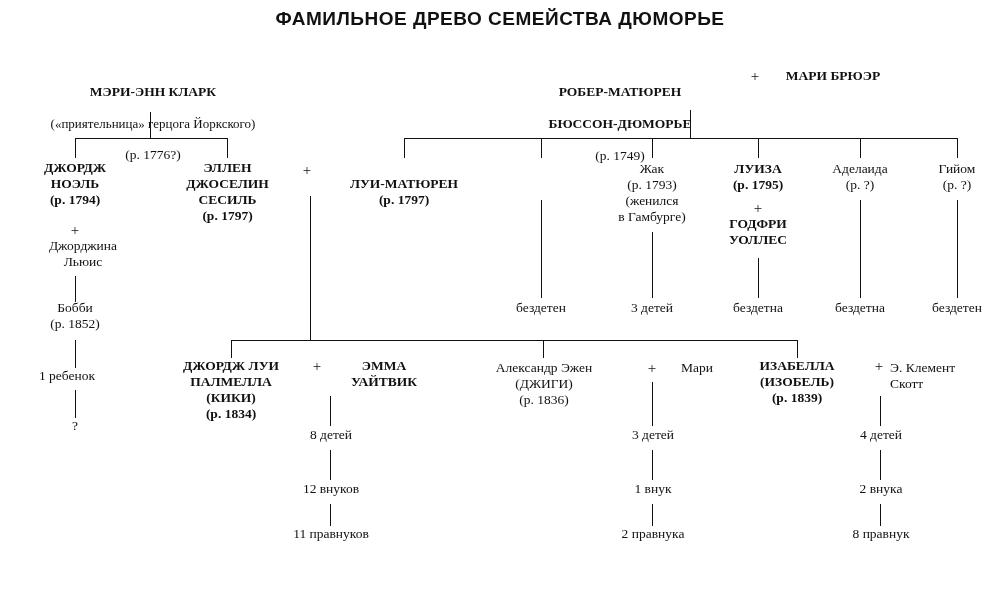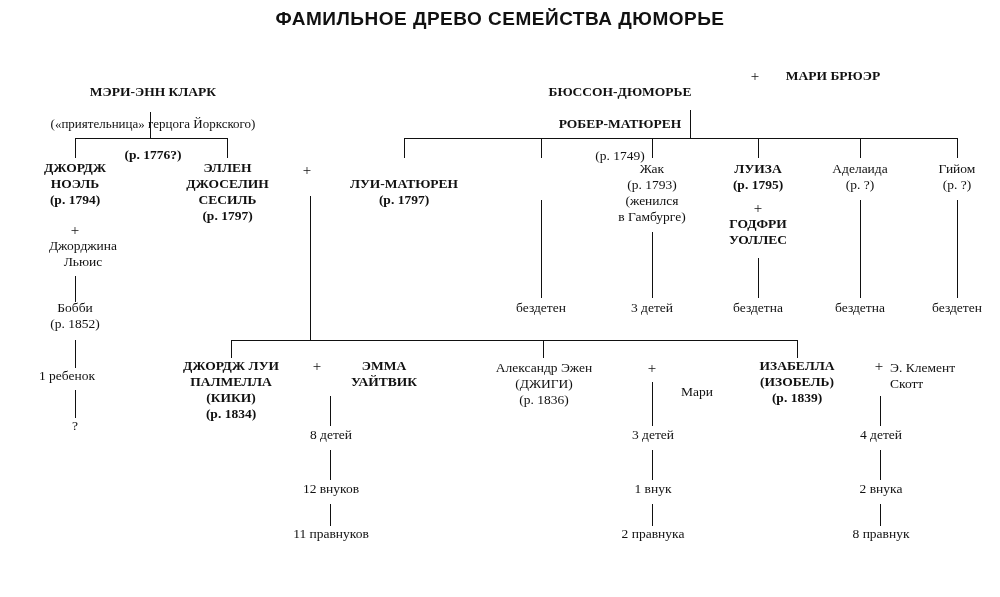--- a/index.html
+++ b/index.html
@@ -73,26 +73,26 @@
 </head>
 <body>
 
 <div id="canvas">
 
   <div class="title">ФАМИЛЬНОЕ ДРЕВО СЕМЕЙСТВА ДЮМОРЬЕ</div>
 
   <div class="node bold" style="left:8px; top:68px; width:290px;">
     <div>МЭРИ-ЭНН КЛАРК</div>
     <div style="font-weight:normal; font-size:13px;">(«приятельница» герцога Йоркского)</div>
-    <div style="font-weight:bold;">(р. 1776?)</div>
+    <div style="font-weight:normal;">(р. 1776?)</div>
   </div>
 
   <div class="node bold" style="left:500px; top:68px; width:240px;">
+    <div>РОБЕР-МАТЮРЕН</div>
     <div>БЮССОН-ДЮМОРЬЕ</div>
-    <div>РОБЕР-МАТЮРЕН</div>
     <div style="font-weight:normal;">(р. 1749)</div>
   </div>
 
   <div class="plus" style="left:748px; top:68px; width:14px;">+</div>
 
   <div class="node bold" style="left:768px; top:68px; width:130px;">МАРИ БРЮЭР</div>
 
   <div class="line-v" style="left:690px; top:110px; height:28px;"></div>
 
   <div class="line-h" style="left:404px; top:138px; width:554px;"></div>
@@ -184,21 +184,21 @@
   <div class="node" style="left:276px; top:427px; width:110px;">8 детей</div>
   <div class="line-v" style="left:330px; top:450px; height:30px;"></div>
   <div class="node" style="left:276px; top:481px; width:110px;">12 внуков</div>
   <div class="line-v" style="left:330px; top:504px; height:22px;"></div>
   <div class="node" style="left:266px; top:526px; width:130px;">11 правнуков</div>
 
   <div class="node" style="left:476px; top:360px; width:136px;">Александр Эжен
 (ДЖИГИ)
 (р. 1836)</div>
   <div class="plus" style="left:645px; top:360px; width:14px;">+</div>
-  <div class="node" style="left:665px; top:360px; width:64px;margin-top:24px;">Мари</div>
+  <div class="node" style="left:665px; top:360px; width:64px;">Мари</div>
 
   <div class="line-v" style="left:652px; top:382px; height:44px;"></div>
   <div class="node" style="left:598px; top:427px; width:110px;">3 детей</div>
   <div class="line-v" style="left:652px; top:450px; height:30px;"></div>
   <div class="node" style="left:598px; top:481px; width:110px;">1 внук</div>
   <div class="line-v" style="left:652px; top:504px; height:22px;"></div>
   <div class="node" style="left:588px; top:526px; width:130px;">2 правнука</div>
 
   <div class="node bold" style="left:740px; top:358px; width:114px;">ИЗАБЕЛЛА
 (ИЗОБЕЛЬ)

